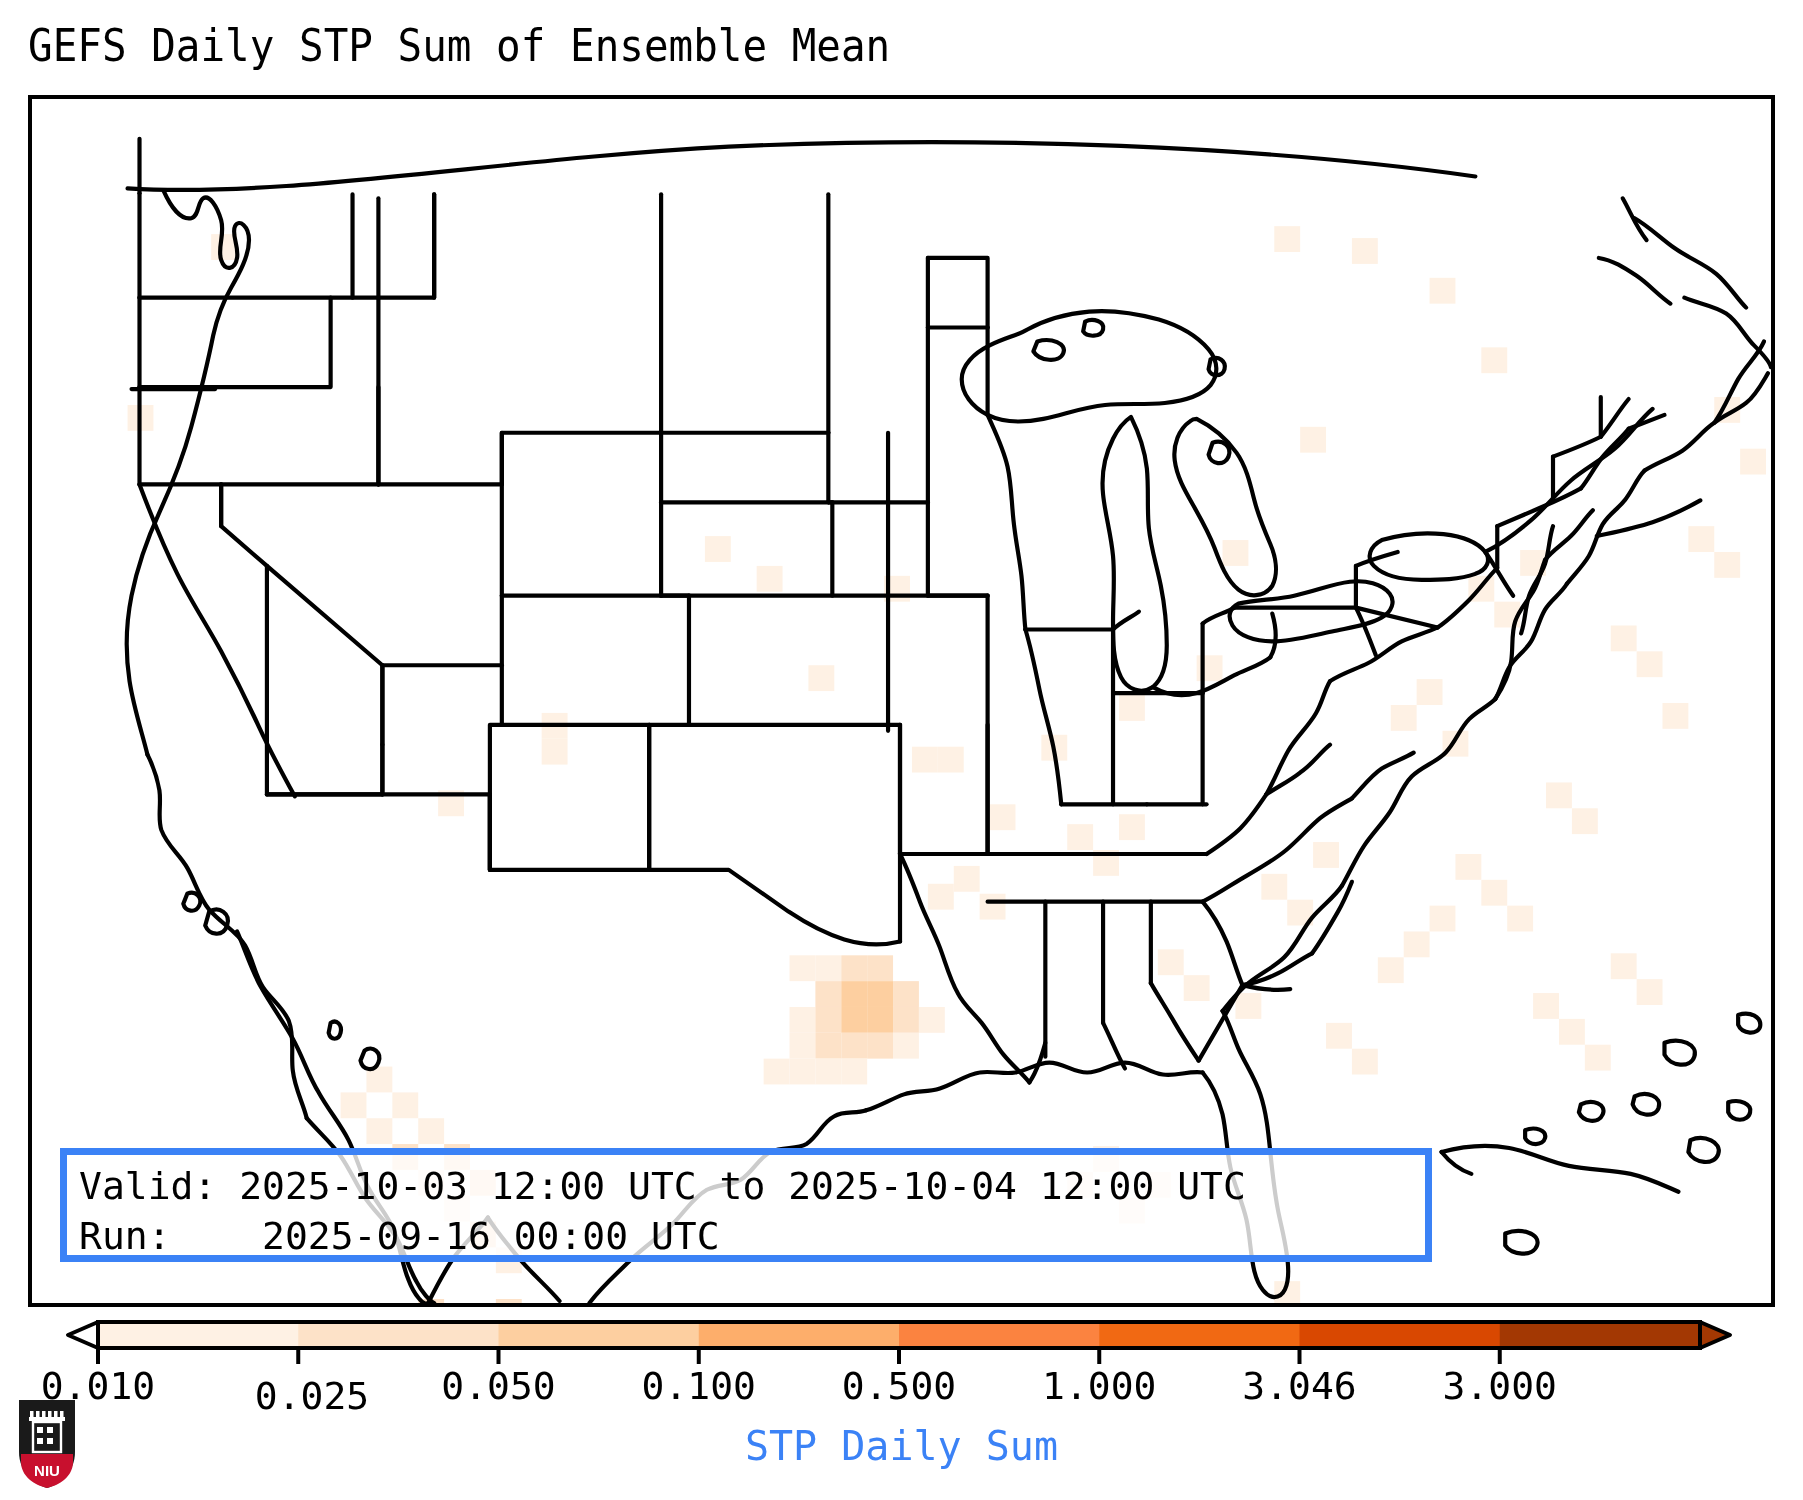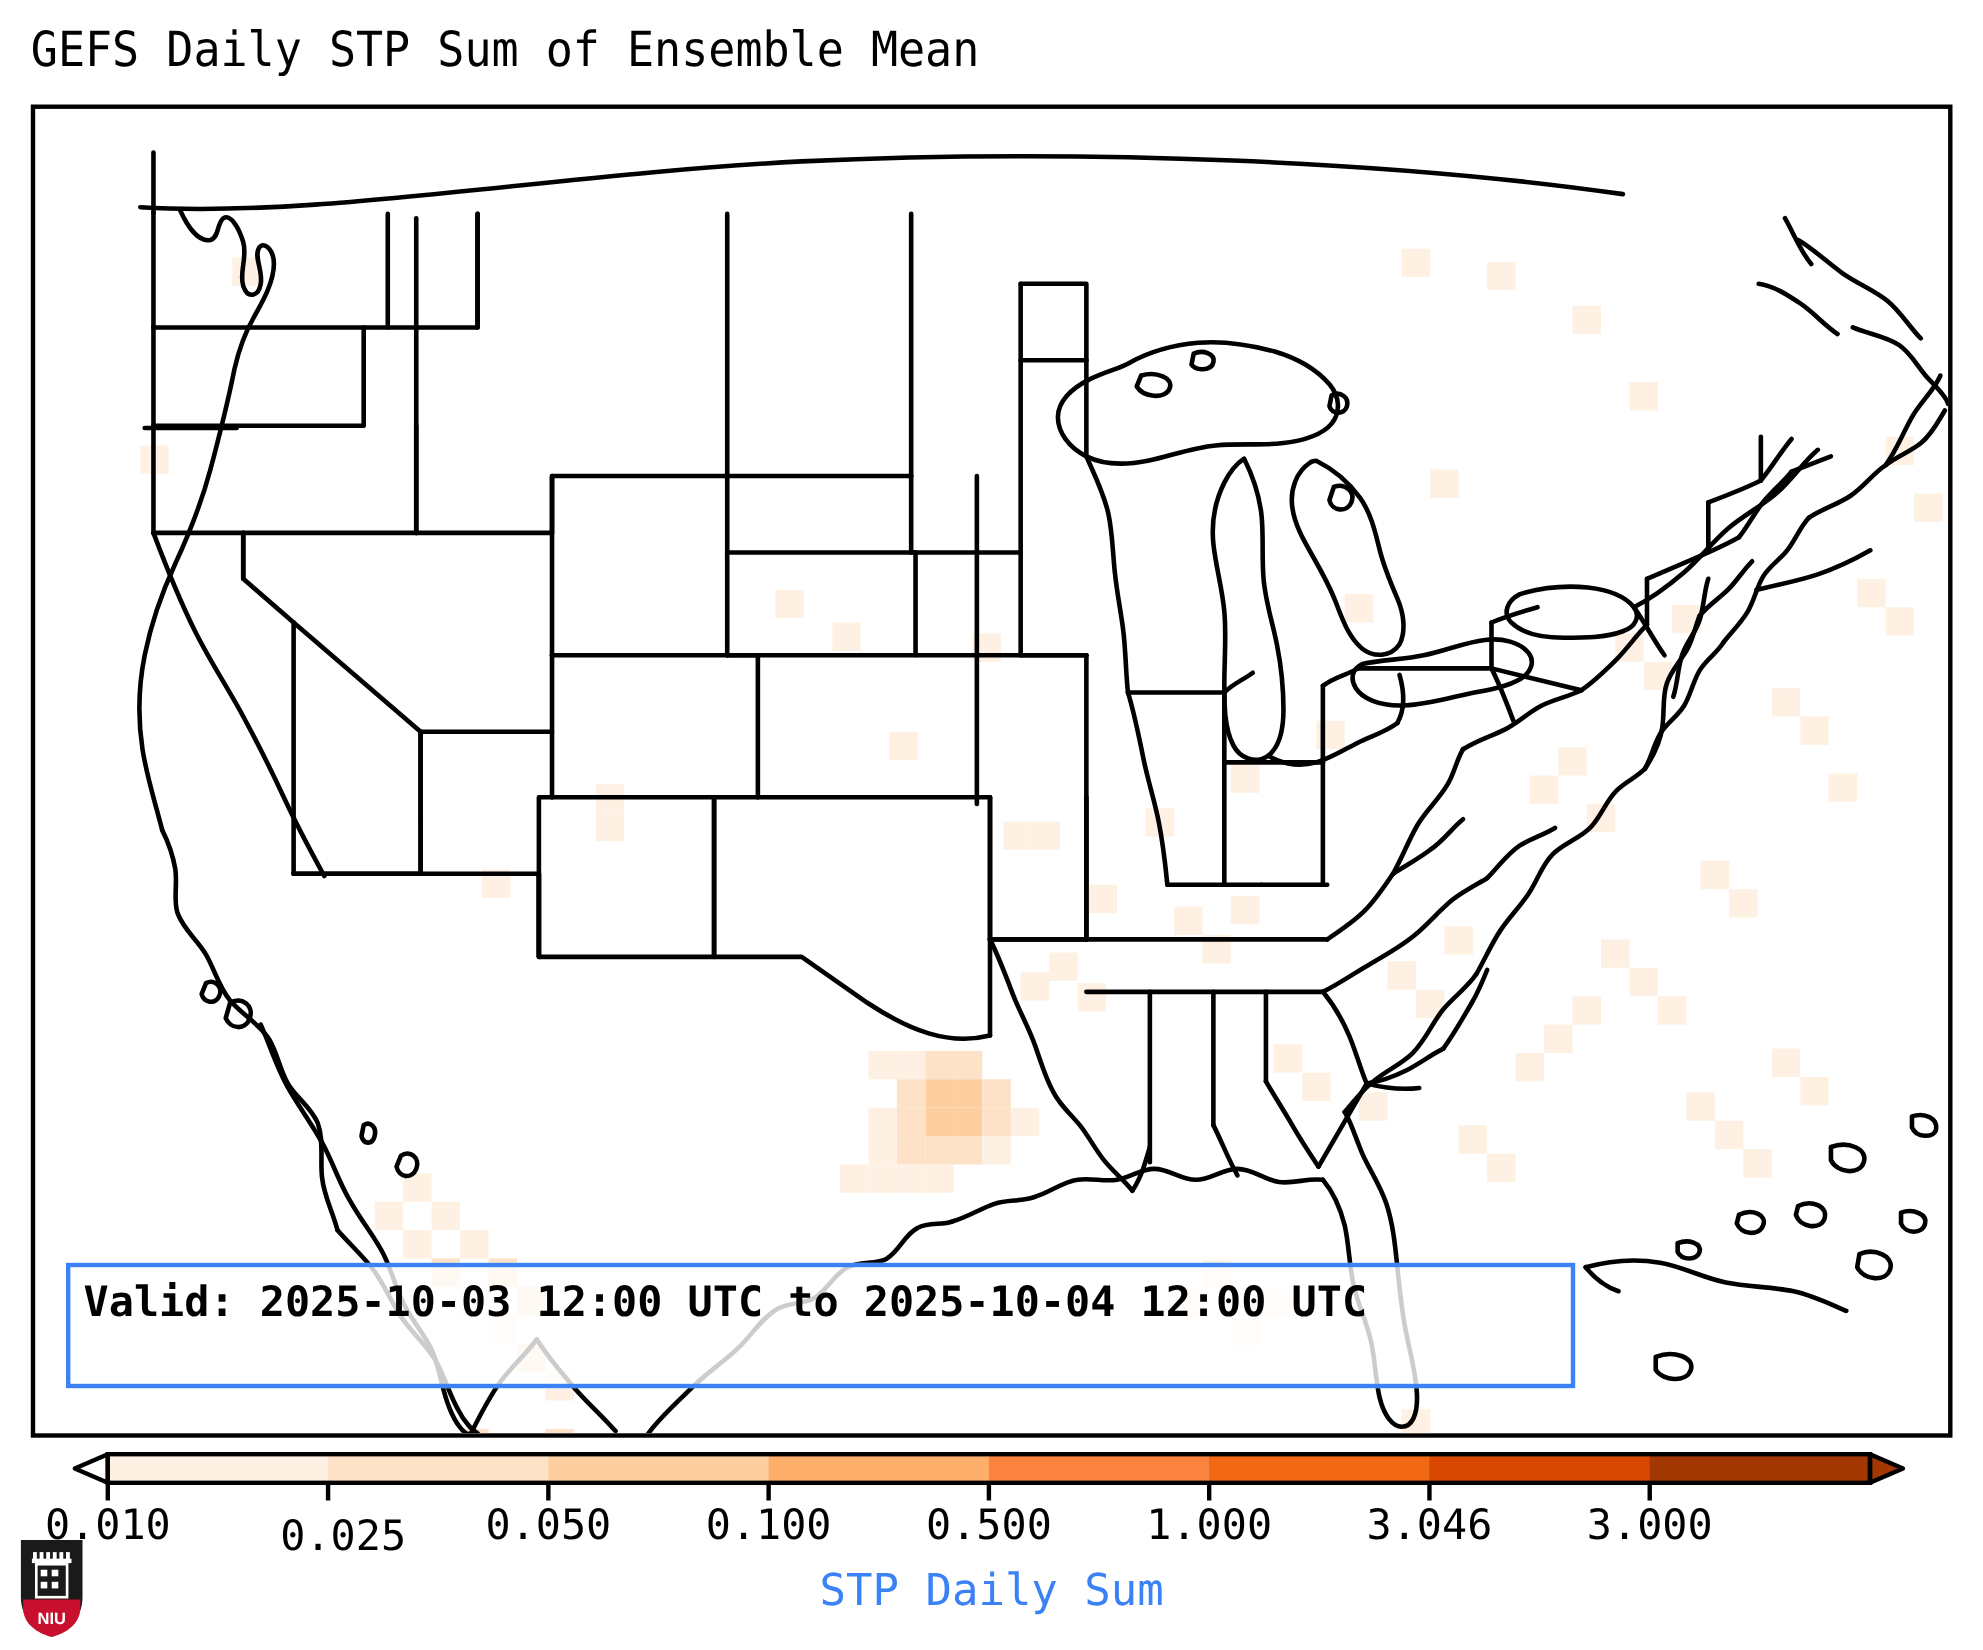--- a/index.html
+++ b/index.html
@@ -73,26 +73,25 @@
     display: block;
   }
 
   
   #info-box {
     position: absolute;
     left: 60px;
     top: 1148px;
     width: 1372px;
     height: 114px;
-    border: 4px solid #3b82f6;
+    border: 7px solid #3b82f6;
     box-sizing: border-box;
     background: rgba(255,255,255,0.80);
     padding: 6px 12px 0 12px;
     z-index: 40;
-    font-weight: bold;
   }
   .info-line {
     font-size: 38px;
     line-height: 50px;
     color: #000000;
     white-space: pre;
     font-family: "DejaVu Sans Mono", "Liberation Mono", monospace;
   }
 
   
@@ -538,20 +537,21 @@
 
           <path d="M458,1126 C468,1142 480,1156 492,1170 C504,1184 518,1196 530,1210"></path>
 
         </g>
       </svg>
     </div>
   </div>
 
   <div id="info-box">
     <div class="info-line">Valid: 2025-10-03 12:00 UTC to 2025-10-04 12:00 UTC</div>
+    <div class="info-line">Run:    2025-09-16 00:00 UTC</div>
   </div>
 
   <div id="cbar-wrap">
     <svg id="cbar-svg" viewBox="0 0 1803 60" preserveAspectRatio="none">
         <path d="M98,12 L68,25 L98,38 Z" fill="#FFFFFF" stroke="#000" stroke-width="4" stroke-linejoin="round"></path>
         <rect x="98" y="12" width="200.95" height="26" fill="#FEF1E4"></rect>
         <rect x="298.25" y="12" width="200.95" height="26" fill="#FDE2C8"></rect>
         <rect x="498.5" y="12" width="200.95" height="26" fill="#FDCFA0"></rect>
         <rect x="698.75" y="12" width="200.95" height="26" fill="#FDAE6B"></rect>
         <rect x="899" y="12" width="200.95" height="26" fill="#FB8340"></rect>

